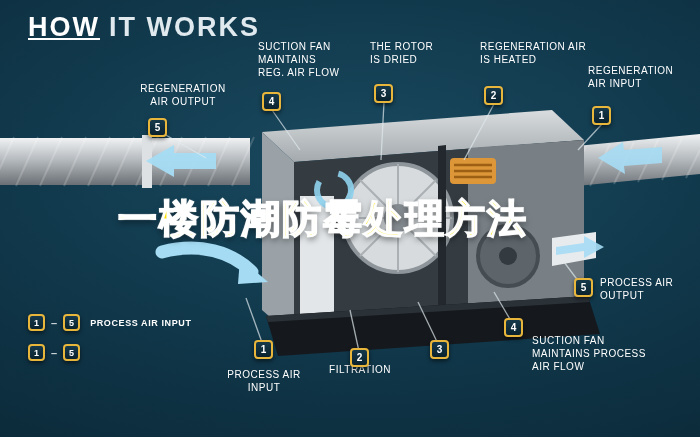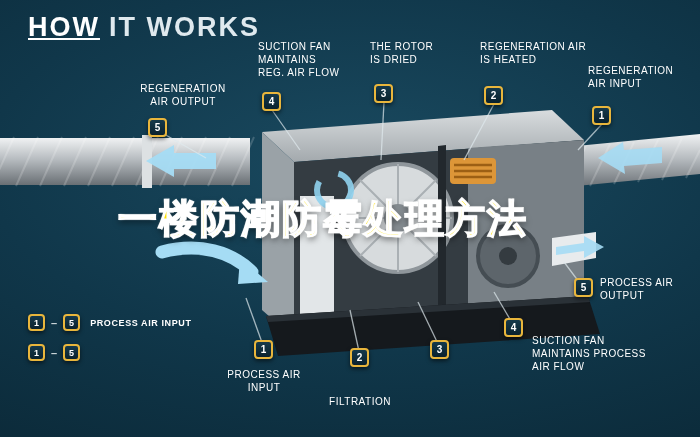--- a/index.html
+++ b/index.html
@@ -117,21 +117,21 @@
 IS DRIED</div>
   <div class="lbl" style="left:480px;top:40px;width:120px">REGENERATION AIR
 IS HEATED</div>
   <div class="lbl" style="left:588px;top:64px;width:100px">REGENERATION
 AIR INPUT</div>
   <div class="lbl" style="left:600px;top:276px;width:90px">PROCESS AIR
 OUTPUT</div>
   <div class="lbl" style="left:532px;top:334px;width:130px">SUCTION FAN
 MAINTAINS PROCESS
 AIR FLOW</div>
-  <div class="lbl center" style="left:320px;top:395px;width:80px">FILTRATION</div>
+  <div class="lbl center" style="left:320px;top:363px;width:80px">FILTRATION</div>
   <div class="lbl center" style="left:224px;top:368px;width:80px">PROCESS AIR
 INPUT</div>
 
   <div class="badge" style="left:148px;top:118px">5</div>
   <div class="badge" style="left:262px;top:92px">4</div>
   <div class="badge" style="left:374px;top:84px">3</div>
   <div class="badge" style="left:484px;top:86px">2</div>
   <div class="badge" style="left:592px;top:106px">1</div>
   <div class="badge" style="left:574px;top:278px">5</div>
   <div class="badge" style="left:504px;top:318px">4</div>

